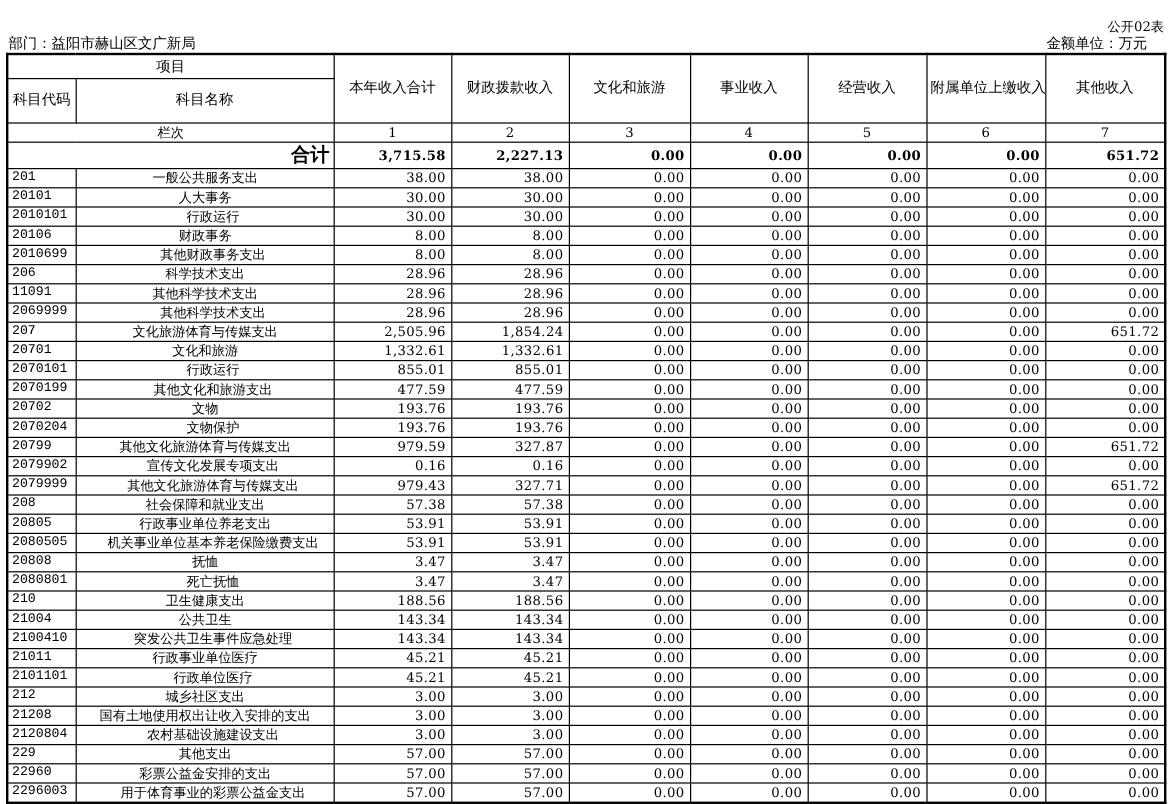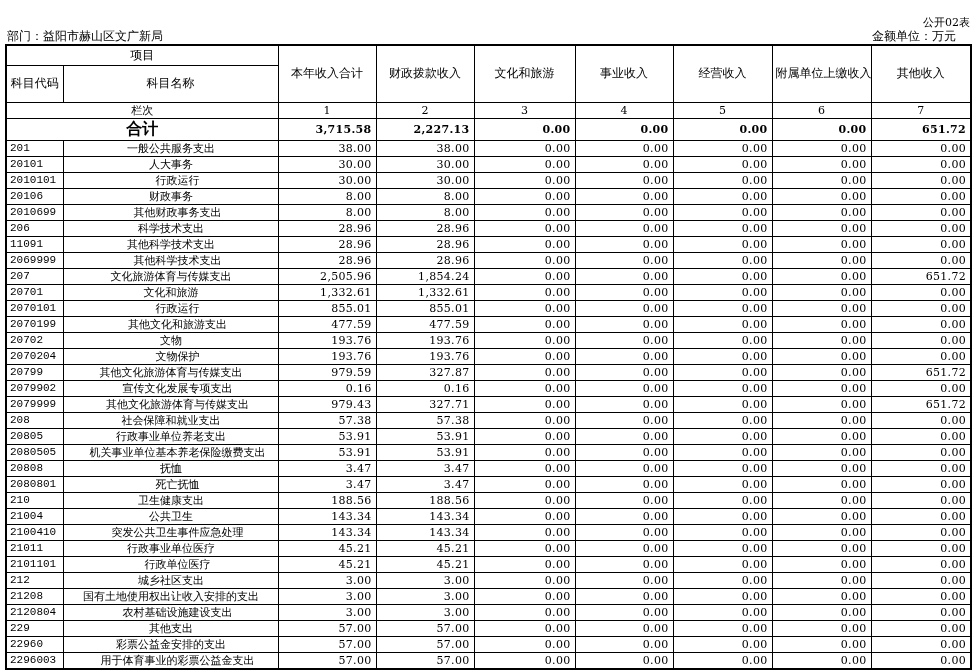--- a/index.html
+++ b/index.html
@@ -49,21 +49,21 @@
     overflow: hidden;
     white-space: nowrap;
     vertical-align: middle;
   }
   .report thead th { text-align: center; font-size: 12px; }
   tr.h1 { height: 20px; }
   tr.h2 { height: 37px; }
   tr.lanci { height: 15px; }
   tr.lanci td { text-align: center; font-size: 11px; }
   tr.total-row td { font-weight: bold; }
-  td.center { text-align: center; }
+  td.center { text-align: right; }
   td.code { text-align: left; font-size: 11px; padding-left: 3px; font-family: Liberation Mono, monospace; }
   td.name { text-align: center; font-size: 11px; padding-left: 4px; }
   td.name.indent { padding-left: 17px; margin-top: 38px; }
   td.num { text-align: right; font-size: 11px; padding-right: 4px; letter-spacing: 0.3px; }
 </style>
 </head>
 <body>
 
 <div class="page">
 

